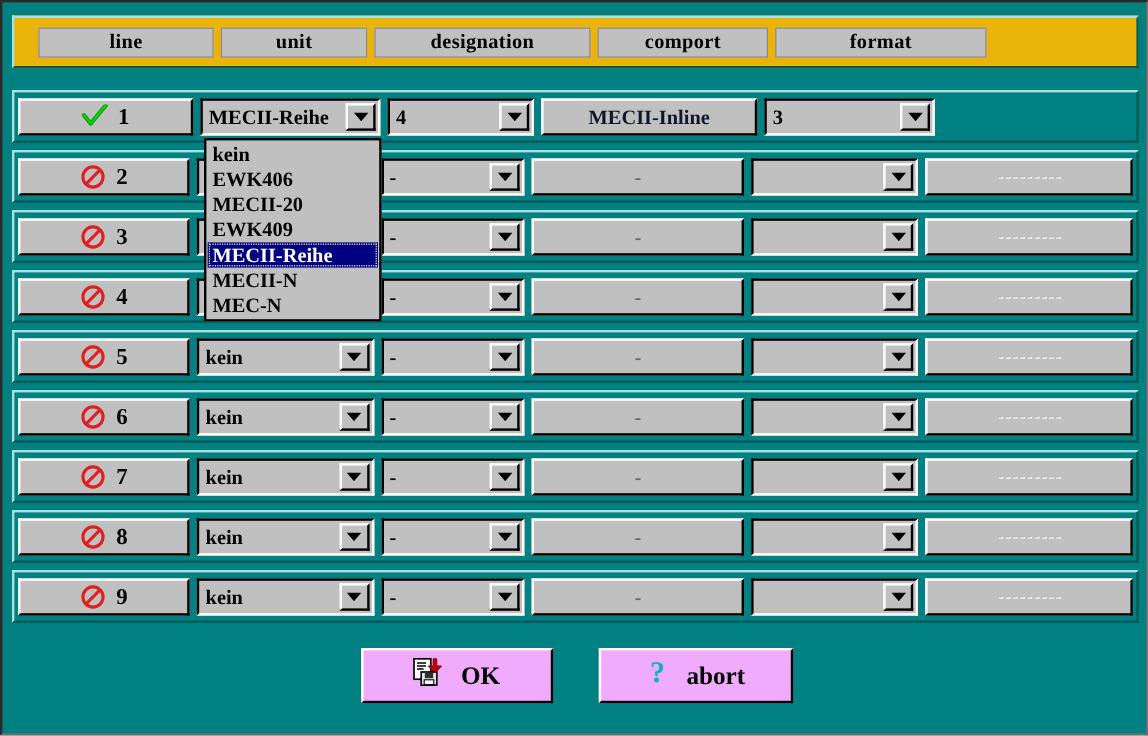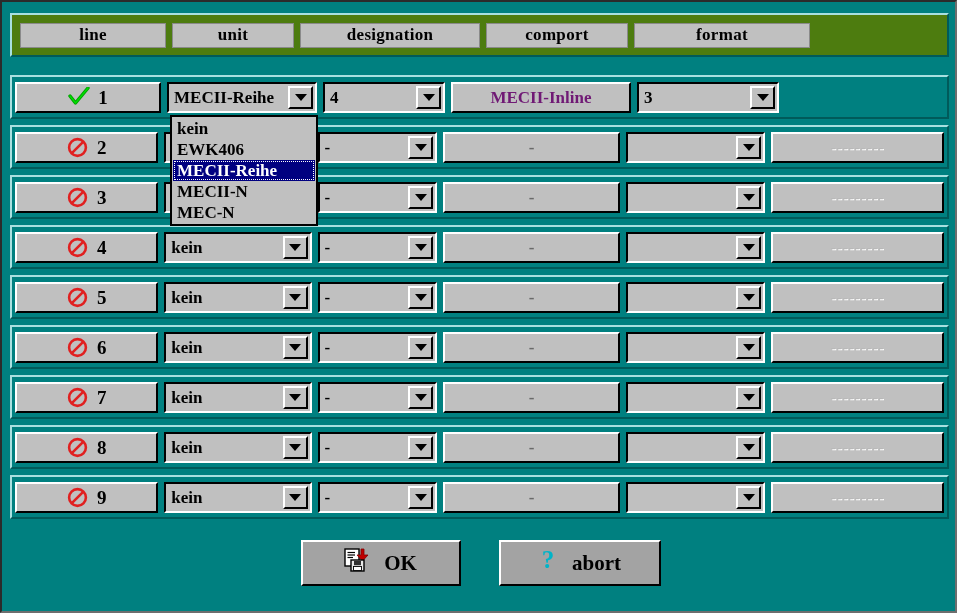--- a/index.html
+++ b/index.html
@@ -25,28 +25,28 @@
     overflow: hidden;
   }
 
   
   #header-bar {
     position: absolute;
     left: 8px;
     top: 11px;
     width: 939px;
     height: 44px;
-    background: #4d7c0f;
+    background: #eab308;
     border: 2px solid #a8e0e0;
     border-right-color: #005a5a;
     border-bottom-color: #005a5a;
     box-sizing: border-box;
     display: flex;
     align-items: center;
-    padding: 0 8px;
+    padding: 0 20px;
     gap: 6px;
   }
   .header-cell {
     height: 33px;
     display: flex;
     align-items: center;
     justify-content: center;
     font-weight: bold;
     font-size: 17px;
     color: #000000;
@@ -178,21 +178,21 @@
     border-top: 2px solid #ffffff;
     border-left: 2px solid #ffffff;
     border-right: 2px solid #000000;
     border-bottom: 2px solid #000000;
     box-sizing: border-box;
     display: flex;
     align-items: center;
     justify-content: center;
     font-size: 17px;
     font-weight: bold;
-    color: #701a75;
+    color: #0f172a;
     white-space: nowrap;
     line-height: 1;
     cursor: default;
   }
   .field.dim {
     color: #b8b8b8;
     text-shadow: 1px 1px 0 #ffffff;
     letter-spacing: 1px;
     font-size: 15px;
   }
@@ -238,21 +238,21 @@
     left: 0;
     top: 538px;
     width: 957px;
     display: flex;
     justify-content: center;
     align-items: center;
     gap: 38px;
   }
   .dlg-btn {
     height: 46px;
-    background: #a3a3a3;
+    background: #f0abfc;
     border-top: 2px solid #ffffff;
     border-left: 2px solid #ffffff;
     border-right: 2px solid #000000;
     border-bottom: 2px solid #000000;
     box-sizing: border-box;
     display: flex;
     align-items: center;
     justify-content: center;
     gap: 14px;
     font-size: 21px;
@@ -664,20 +664,22 @@
         </div>
         <div class="cell col-format">
           <div class="field dim">---------</div>
         </div>
       </div>
     </div>
 
   <div id="dropdown">
       <div class="dd-item">kein</div>
       <div class="dd-item">EWK406</div>
+      <div class="dd-item">MECII-20</div>
+      <div class="dd-item">EWK409</div>
       <div class="dd-item sel">MECII-Reihe</div>
       <div class="dd-item">MECII-N</div>
       <div class="dd-item">MEC-N</div>
     </div>
 
   <div id="button-bar">
 
     <div class="dlg-btn" id="btn-ok">
       <span>
         <svg width="26" height="24" viewBox="0 0 26 24">

